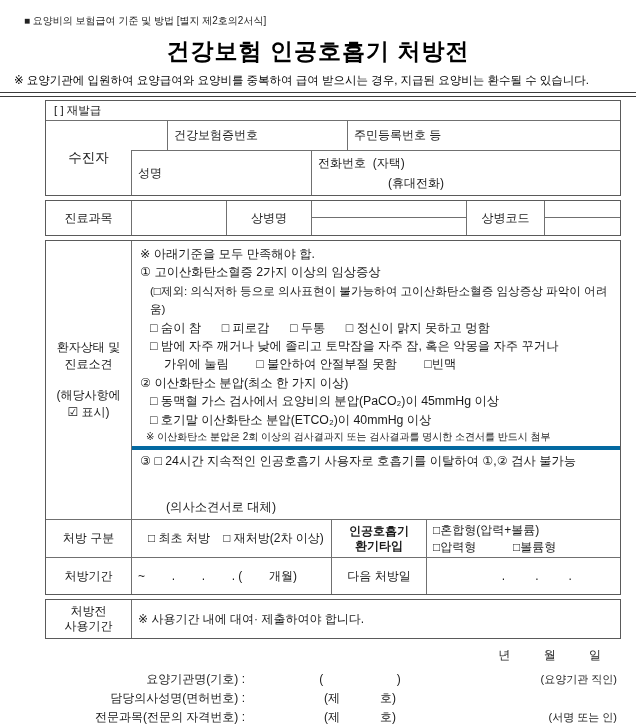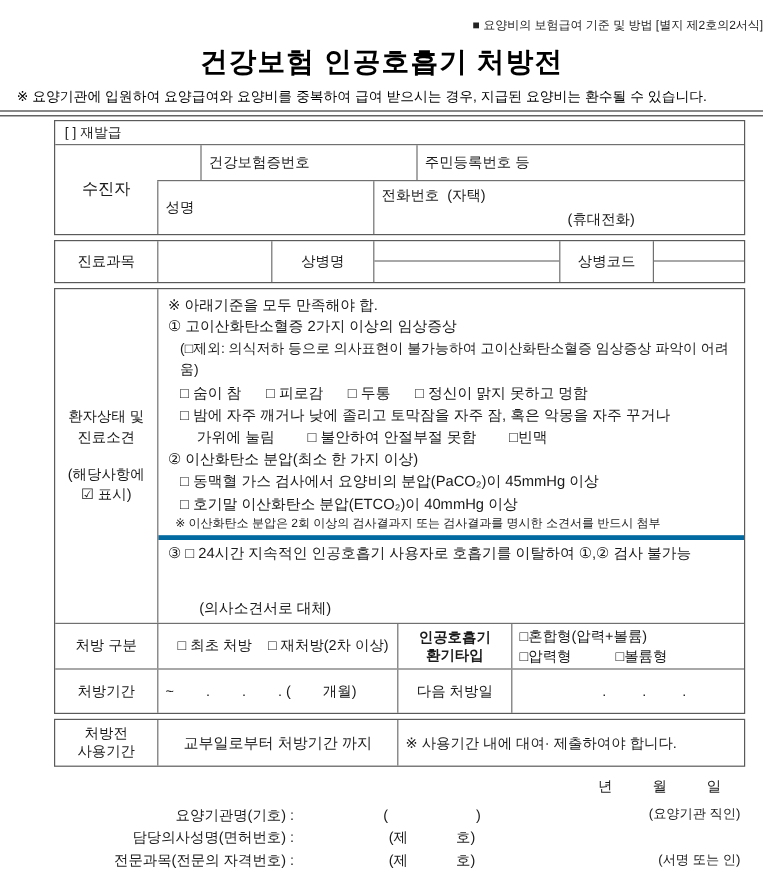--- a/index.html
+++ b/index.html
@@ -4,21 +4,21 @@
 <style>
   html,body { margin:0; padding:0; }
   body {
     width:636px; height:725px; overflow:hidden;
     background:#ffffff; color:#1a1a1a;
     font-family:"Liberation Sans","DejaVu Sans",sans-serif;
     font-size:12px;
   }
   .page { position:relative; width:636px; height:725px; }
 
-  .topnote { padding:14px 0 0 14px; font-size:10px; color:#222;text-align:right; }
+  .topnote { padding:14px 0 0 24px; font-size:10px; color:#222; }
   .title { margin:8px 0 4px 0; text-align:center; font-size:23px; font-weight:bold; letter-spacing:1px; color:#000; }
   .warn { padding:2px 0 4px 14px; font-size:11.5px; font-weight:normal; color:#000; }
   .sep-double { border-top:1px solid #3c3c3c; border-bottom:1px solid #3c3c3c; height:3px; margin-bottom:3px; }
 
   .block { margin:0 15px 4px 45px; border:1px solid #5a5a5a; }
   .frow { display:flex; align-items:stretch; border-top:1px solid #707070; }
   .frow.first { border-top:none; }
   .fcell { border-left:1px solid #707070; padding:2px 6px; box-sizing:border-box; }
   .fcell.nb { border-left:none; }
   .lblcell { flex:0 0 85px; width:85px; display:flex; flex-direction:column; align-items:center; justify-content:center; text-align:center; padding:2px 2px; }
@@ -83,21 +83,21 @@
       <div class="fcell nb lblcell" style="font-size:13.5px;">수진자</div>
       <div class="grow" style="padding:0;">
         <div class="frow first pt-row1">
           <div class="fcell pt-left vcenter">건강보험증번호</div>
           <div class="fcell grow vcenter">주민등록번호 등</div>
         </div>
         <div class="frow pt-row2">
           <div class="fcell pt-left vcenter">성명</div>
           <div class="fcell grow" style="padding-top:4px;">
             <div class="pre">전화번호  (자택)</div>
-            <div style="padding-left:70px; margin-top:3px;text-align:center;">(휴대전화)</div>
+            <div style="padding-left:70px; margin-top:3px;">(휴대전화)</div>
           </div>
         </div>
       </div>
     </div>
   </div>
 
   <div class="block" style="height:34px;">
     <div class="frow first" style="height:100%;">
       <div class="fcell nb lblcell">진료과목</div>
       <div class="fcell diag-empty"></div>
@@ -163,21 +163,20 @@
       <div class="fcell grow vcenter pre" style="justify-content:center;">        .         .         .</div>
     </div>
   </div>
 
   <div class="block" style="height:38px; margin-bottom:0;">
     <div class="frow first" style="height:100%;">
       <div class="fcell nb lblcell" style="line-height:15px;">
         <div>처방전</div>
         <div>사용기간</div>
       </div>
-      <div class="fcell usage-val vcenter">교부일로부터 처방기간 까지</div>
       <div class="fcell grow vcenter">※ 사용기간 내에 대여·  제출하여야 합니다.</div>
     </div>
   </div>
 
   <div class="sign">
     <div class="sign-date pre">년          월          일</div>
     <div class="sign-row">
       <div class="sign-lbl">요양기관명(기호) :</div>
       <div class="sign-val pre">(                      )</div>
       <div class="sign-stamp">(요양기관 직인)</div>

